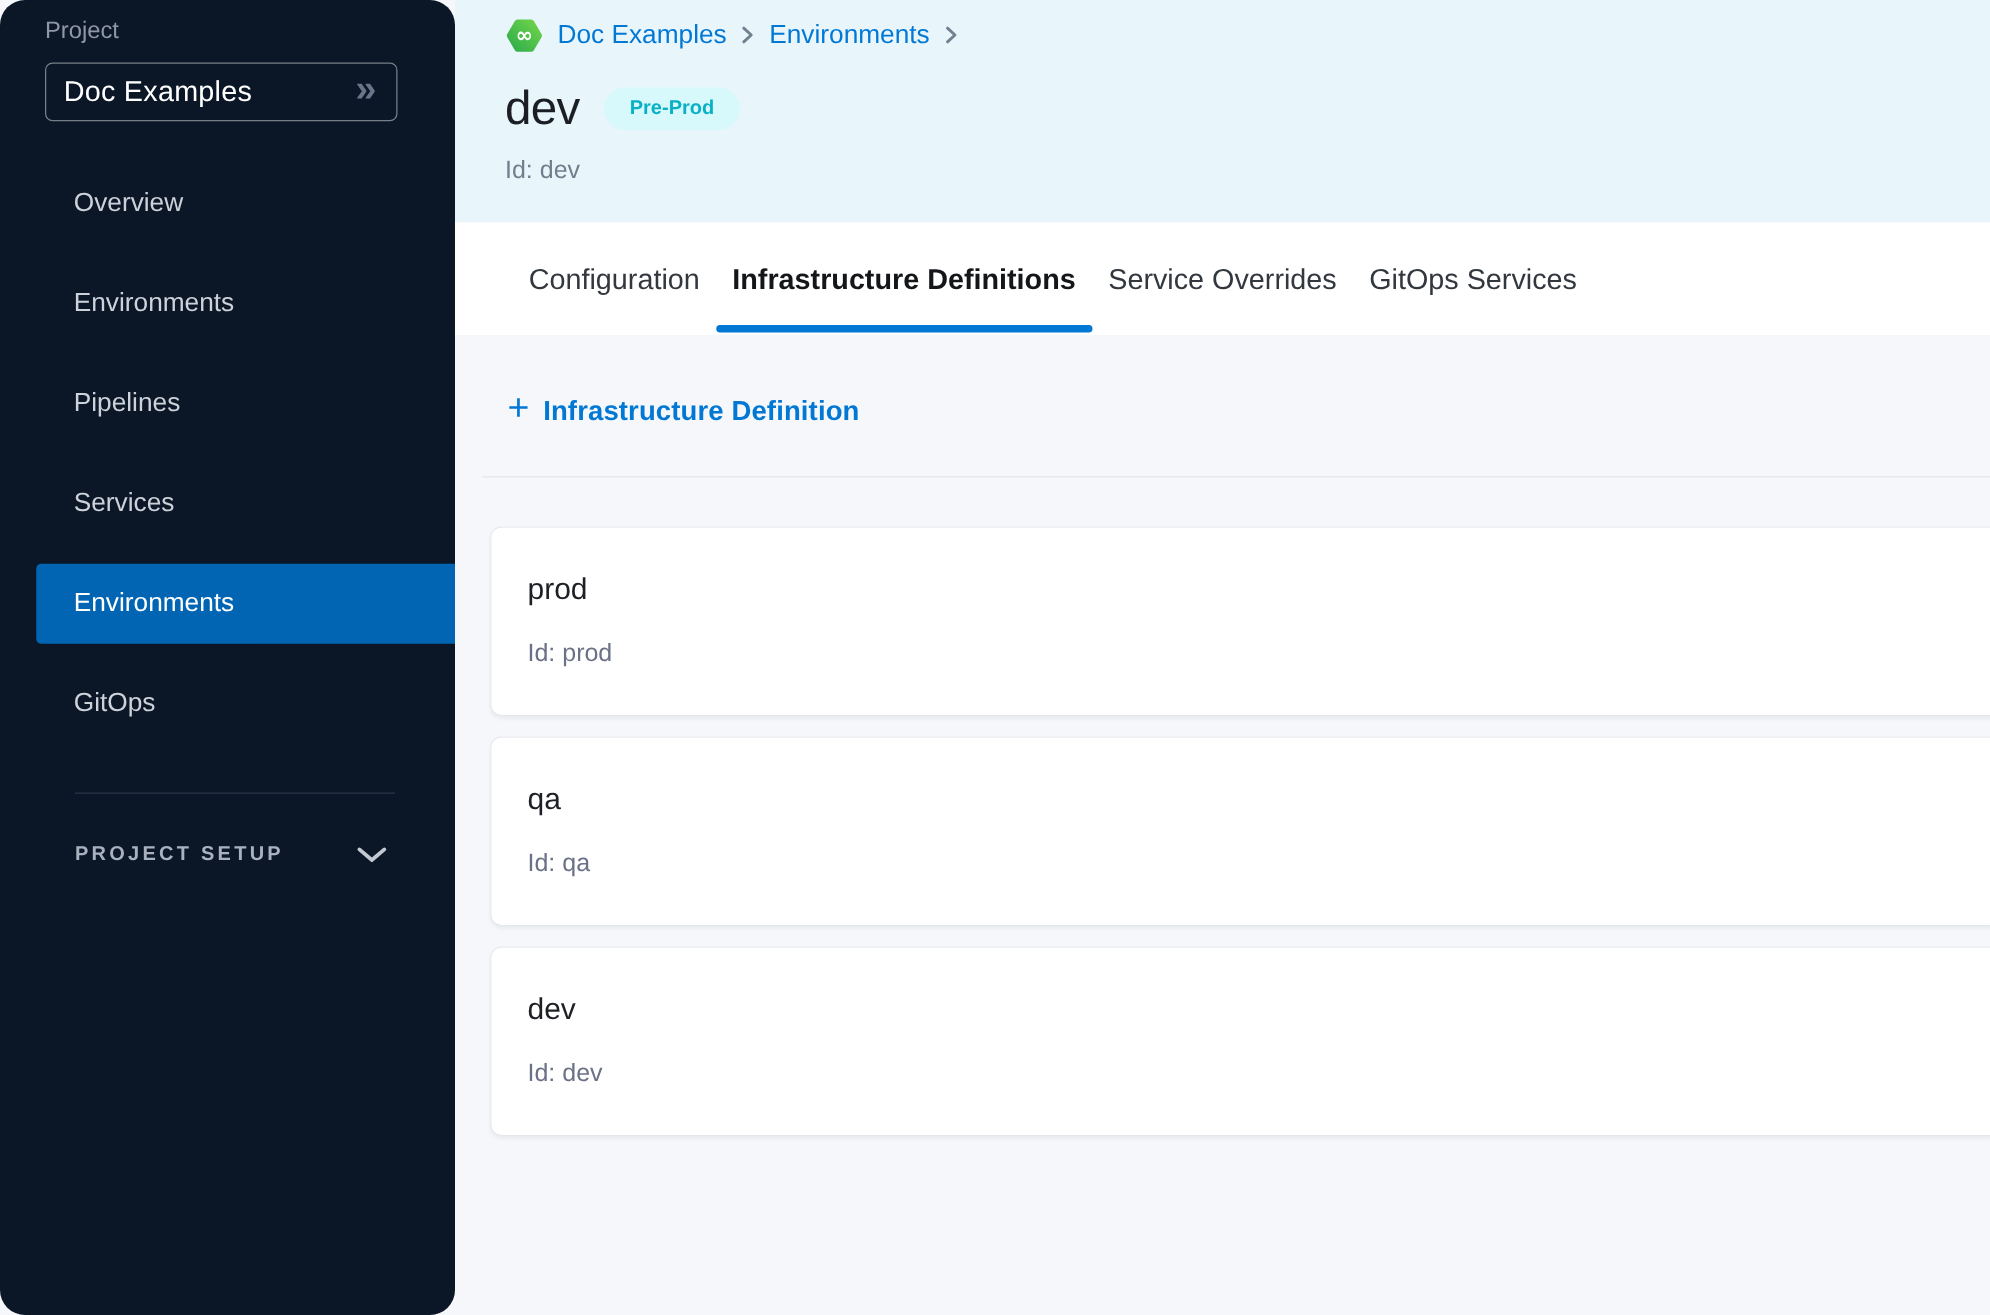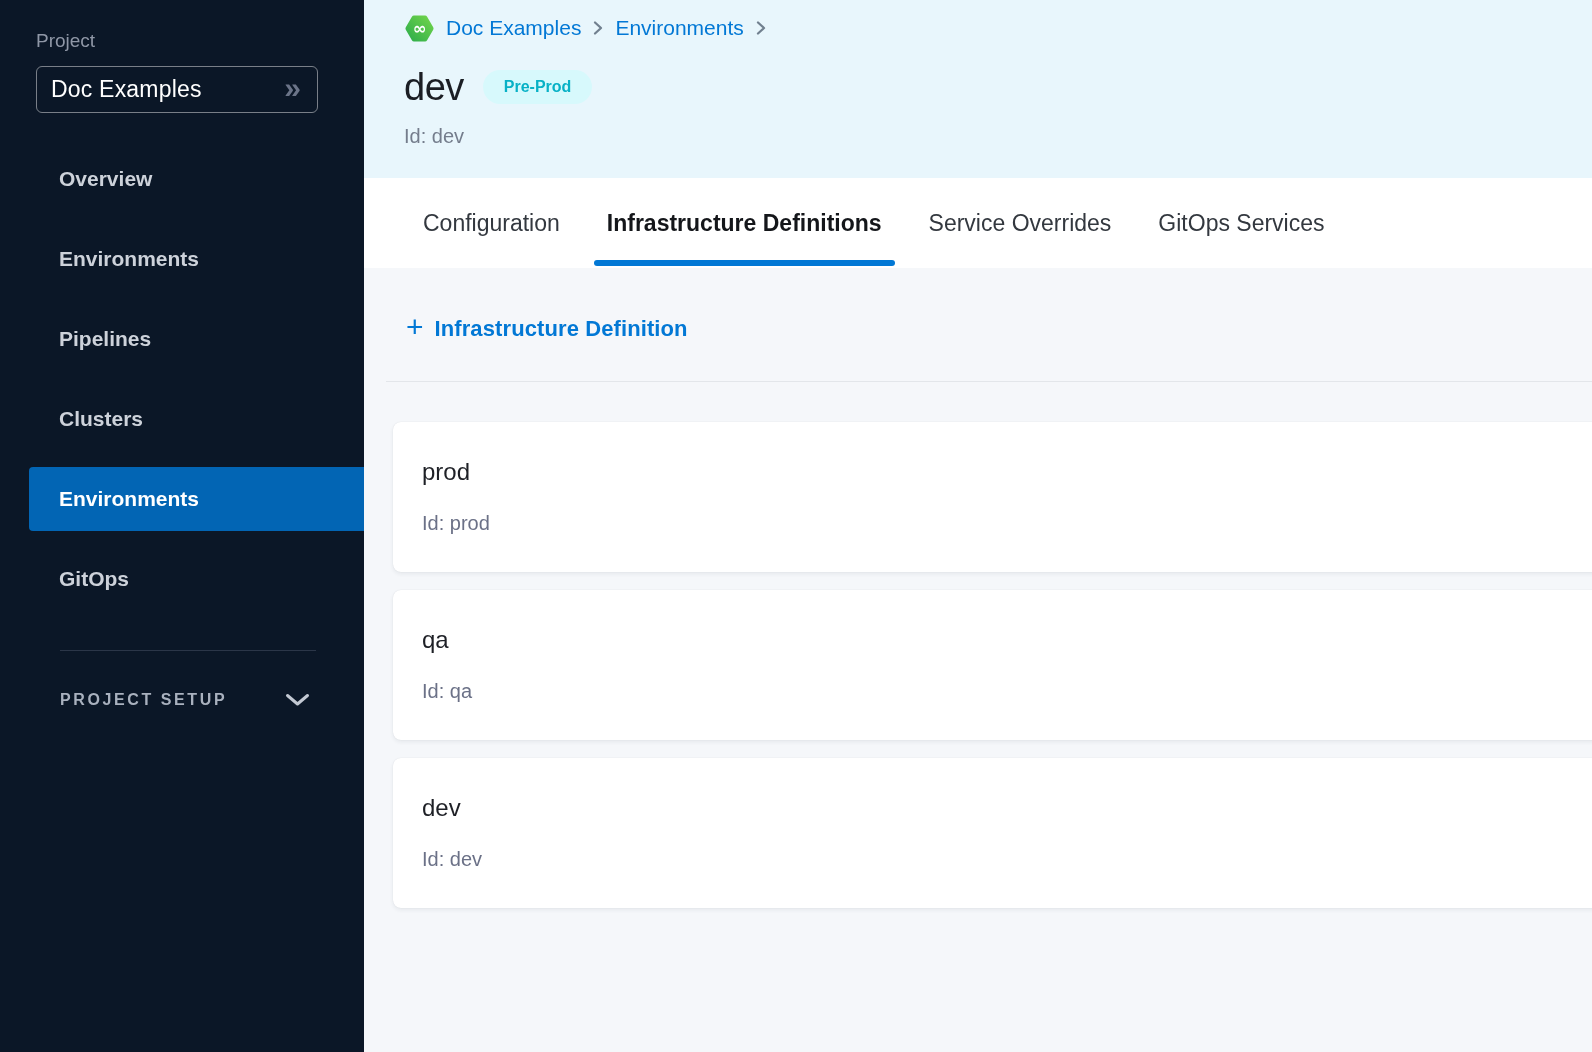--- a/index.html
+++ b/index.html
@@ -8,22 +8,23 @@
     font-family: "Liberation Sans", "DejaVu Sans", sans-serif;
     background: #f5f7fa;
     color: #1e2026;
   }
   .app { display: flex; width: 1592px; height: 1052px; }
 
   
   .sidebar {
     width: 364px; min-width: 364px; height: 100%;
     background: #0b1727;
-    padding-top: 30px;
+    padding-top: 14px;
     position: relative;
+    border-radius: 20px;
   }
   .project-label {
     margin-left: 36px;
     font-size: 19px;
     color: #8f97a6;
   }
   .project-selector {
     margin: 14px 0 0 36px;
     width: 282px; height: 47px;
     border: 1px solid rgba(255,255,255,0.45);
@@ -34,21 +35,21 @@
   }
   .project-selector .value {
     color: #ffffff; font-size: 23px; letter-spacing: 0.2px;
     white-space: nowrap;
   }
   .dbl-chevron {
     color: #6b7488; font-size: 30px; line-height: 1;
     font-weight: 700;
     transform: translateY(-2px);
   }
-  .nav { margin-top: 34px; font-weight: bold; }
+  .nav { margin-top: 34px; }
   .nav-item {
     height: 64px; margin-bottom: 16px;
     display: flex; align-items: center;
     padding-left: 59px;
     font-size: 21px; color: #cdd2da;
     cursor: pointer;
   }
   .nav-item.selected {
     background: #0265b4;
     color: #ffffff;
@@ -100,21 +101,20 @@
     color: #08b1c6;
     font-size: 16px; font-weight: 700;
     display: flex; align-items: center;
   }
   .id-line { margin-top: 19px; font-size: 20px; color: #747d8c; }
 
   .tabbar {
     height: 90px; background: #ffffff;
     display: flex; align-items: stretch;
     padding-left: 46px;
-    gap: 21px;
   }
   .tab {
     display: flex; align-items: center;
     padding: 0 13px;
     font-size: 23px; color: #33383f;
     position: relative; cursor: pointer;
     white-space: nowrap;
   }
   .tab.active { font-weight: 700; color: #14161a; }
   .tab.active .tab-underline {
@@ -163,21 +163,21 @@
 
     <div class="project-selector">
       <span class="value">Doc Examples</span>
       <span class="dbl-chevron">»</span>
     </div>
 
     <nav class="nav">
       <div class="nav-item">Overview</div>
       <div class="nav-item">Environments</div>
       <div class="nav-item">Pipelines</div>
-      <div class="nav-item">Clusters</div>
+      <div class="nav-item">Services</div>
       <div class="nav-item selected">Environments</div>
       <div class="nav-item">GitOps</div>
     </nav>
 
     <div class="sidebar-divider"></div>
 
     <div class="project-setup">
       <span class="ps-label">PROJECT SETUP</span>
       <span style="display:flex;">
         <svg width="25" height="14" viewBox="0 0 25 14">

